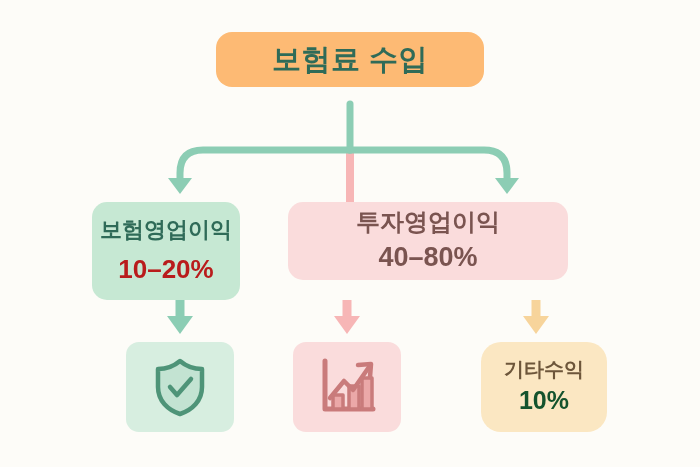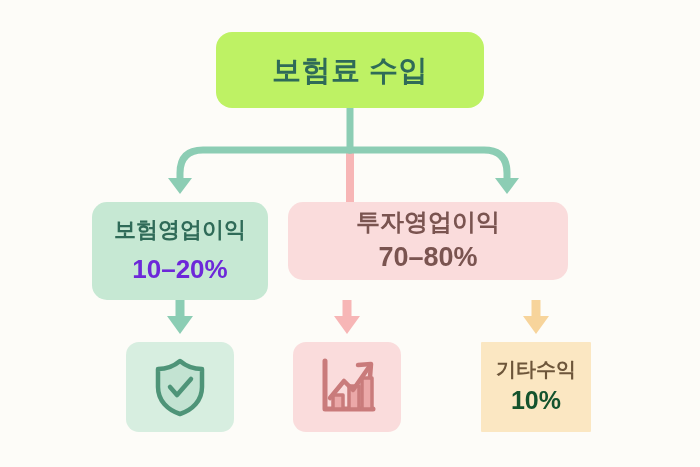--- a/index.html
+++ b/index.html
@@ -36,49 +36,49 @@
     justify-content: center;
     text-align: center;
     line-height: 1.18;
   }
 
   
   #node-root {
     left: 216px;
     top: 32px;
     width: 268px;
-    height: 76px;
-    background: #bef264;
+    height: 55px;
+    background: #fdba74;
     border-radius: 16px;
   }
   #node-root .title-text {
     font-size: 29px;
     font-weight: bold;
     color: #2f6b58;
     letter-spacing: 0.5px;
   }
 
   
   #node-insurance {
     left: 92px;
     top: 202px;
-    width: 176px;
+    width: 148px;
     height: 98px;
     background: #c6e8d3;
     border-radius: 15px;
   }
   #node-insurance .label-text {
     font-size: 22px;
     font-weight: bold;
     color: #2f6b58;
   }
   #node-insurance .value-text {
     font-size: 26px;
     font-weight: bold;
-    color: #6d28d9;
+    color: #b91c1c;
     margin-top: 11px;
   }
 
   #node-investment {
     left: 288px;
     top: 202px;
     width: 280px;
     height: 78px;
     background: #fadcdc;
     border-radius: 15px;
@@ -108,24 +108,24 @@
     left: 293px;
     top: 342px;
     width: 108px;
     height: 90px;
     background: #fadcdc;
     border-radius: 13px;
   }
   #node-other {
     left: 481px;
     top: 342px;
-    width: 110px;
+    width: 126px;
     height: 90px;
     background: #fbe7c2;
-    border-radius: 1px;
+    border-radius: 20px;
   }
   #node-other .label-text {
     font-size: 20px;
     font-weight: bold;
     color: #6d563a;
   }
   #node-other .value-text {
     font-size: 25px;
     font-weight: bold;
     color: #14532d;
@@ -168,21 +168,21 @@
     <span class="title-text">보험료 수입</span>
   </div>
 
   <div class="node" id="node-insurance">
     <span class="label-text">보험영업이익</span>
     <span class="value-text">10–20%</span>
   </div>
 
   <div class="node" id="node-investment">
     <span class="label-text">투자영업이익</span>
-    <span class="value-text">70–80%</span>
+    <span class="value-text">40–80%</span>
   </div>
 
   <div class="node" id="node-shield">
     <span class="icon-wrap">
       <svg width="58" height="62" viewBox="0 0 58 62" xmlns="http://www.w3.org/2000/svg">
         <path d="M29 5 C 22 11 13 13 7 13 L 7 31 C 7 45 17 54 29 58 C 41 54 51 45 51 31 L 51 13 C 45 13 36 11 29 5 Z" fill="#c3e3d2" stroke="#4e9478" stroke-width="4.5" stroke-linejoin="round" stroke-linecap="round"></path>
         <path d="M19 31 L 26 39 L 40 23" fill="none" stroke="#4e9478" stroke-width="4.5" stroke-linecap="round" stroke-linejoin="round"></path>
       </svg>
     </span>
   </div>

